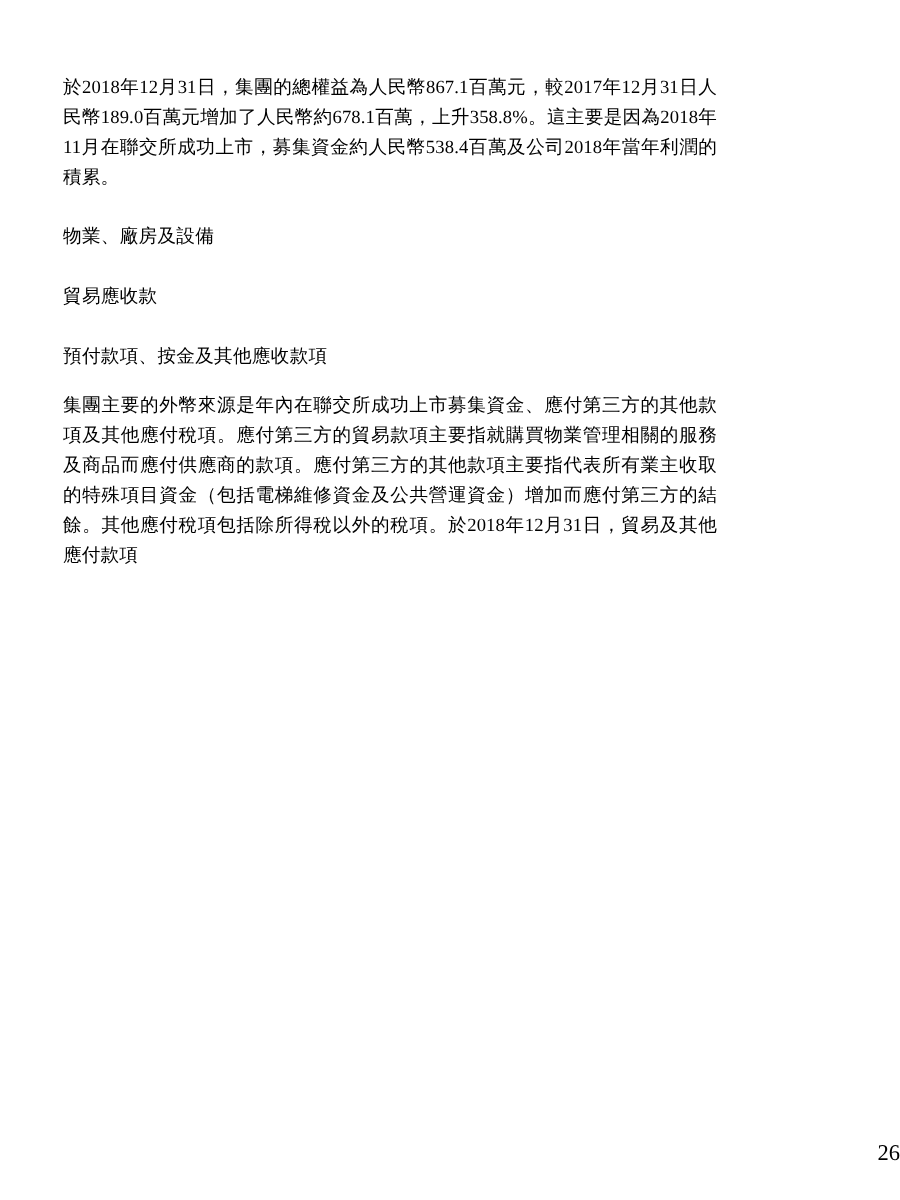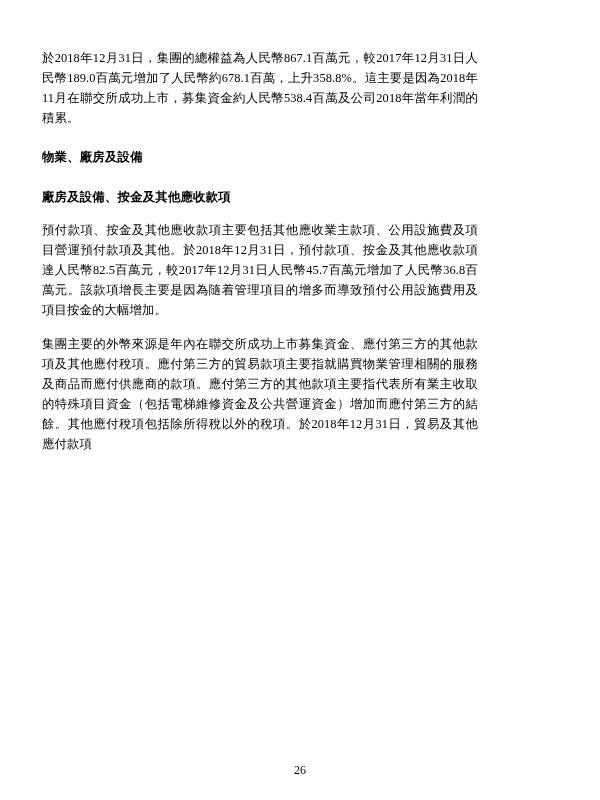--- a/index.html
+++ b/index.html
@@ -28,50 +28,50 @@
     text-align: justify;
     text-justify: inter-ideograph;
     margin: 0 0 13px 0;
     letter-spacing: 0.1px;
   }
   .para.first {
     margin-top: 8px;
   }
   .heading {
     font-size: 12.4px;
-    font-weight: bold;
+    font-weight: normal;
     line-height: 1.6;
     margin: 20px 0 12px 0;
     letter-spacing: 0.2px;
   }
   .page-number {
     position: absolute;
     bottom: 22px;
     left: 0;
     width: 600px;
-    text-align: center;
-    font-size: 12px;
+    text-align: right;
+    font-size: 15px;
     font-family: "Liberation Serif", "DejaVu Serif", serif;
   }
 </style>
 </head>
 <body>
 
 <div class="page">
 
   <p class="para first">於2018年12月31日，集團的總權益為人民幣867.1百萬元，較2017年12月31日人民幣189.0百萬元增加了人民幣約678.1百萬，上升358.8%。這主要是因為2018年11月在聯交所成功上市，募集資金約人民幣538.4百萬及公司2018年當年利潤的積累。</p>
 
 
   <h3 class="heading">物業、廠房及設備</h3>
 
 
+  <h3 class="heading">貿易應收款</h3>
 
 
-  <h3 class="heading">廠房及設備、按金及其他應收款項</h3>
+  <h3 class="heading">預付款項、按金及其他應收款項</h3>
 
-  <p class="para">預付款項、按金及其他應收款項主要包括其他應收業主款項、公用設施費及項目營運預付款項及其他。於2018年12月31日，預付款項、按金及其他應收款項達人民幣82.5百萬元，較2017年12月31日人民幣45.7百萬元增加了人民幣36.8百萬元。該款項增長主要是因為隨着管理項目的增多而導致預付公用設施費用及項目按金的大幅增加。</p>
 
 
   <p class="para">集團主要的外幣來源是年內在聯交所成功上市募集資金、應付第三方的其他款項及其他應付稅項。應付第三方的貿易款項主要指就購買物業管理相關的服務及商品而應付供應商的款項。應付第三方的其他款項主要指代表所有業主收取的特殊項目資金（包括電梯維修資金及公共營運資金）增加而應付第三方的結餘。其他應付稅項包括除所得稅以外的稅項。於2018年12月31日，貿易及其他應付款項</p>
 
 </div>
 
 <div class="page-number">26</div>
 
 </body></html>

